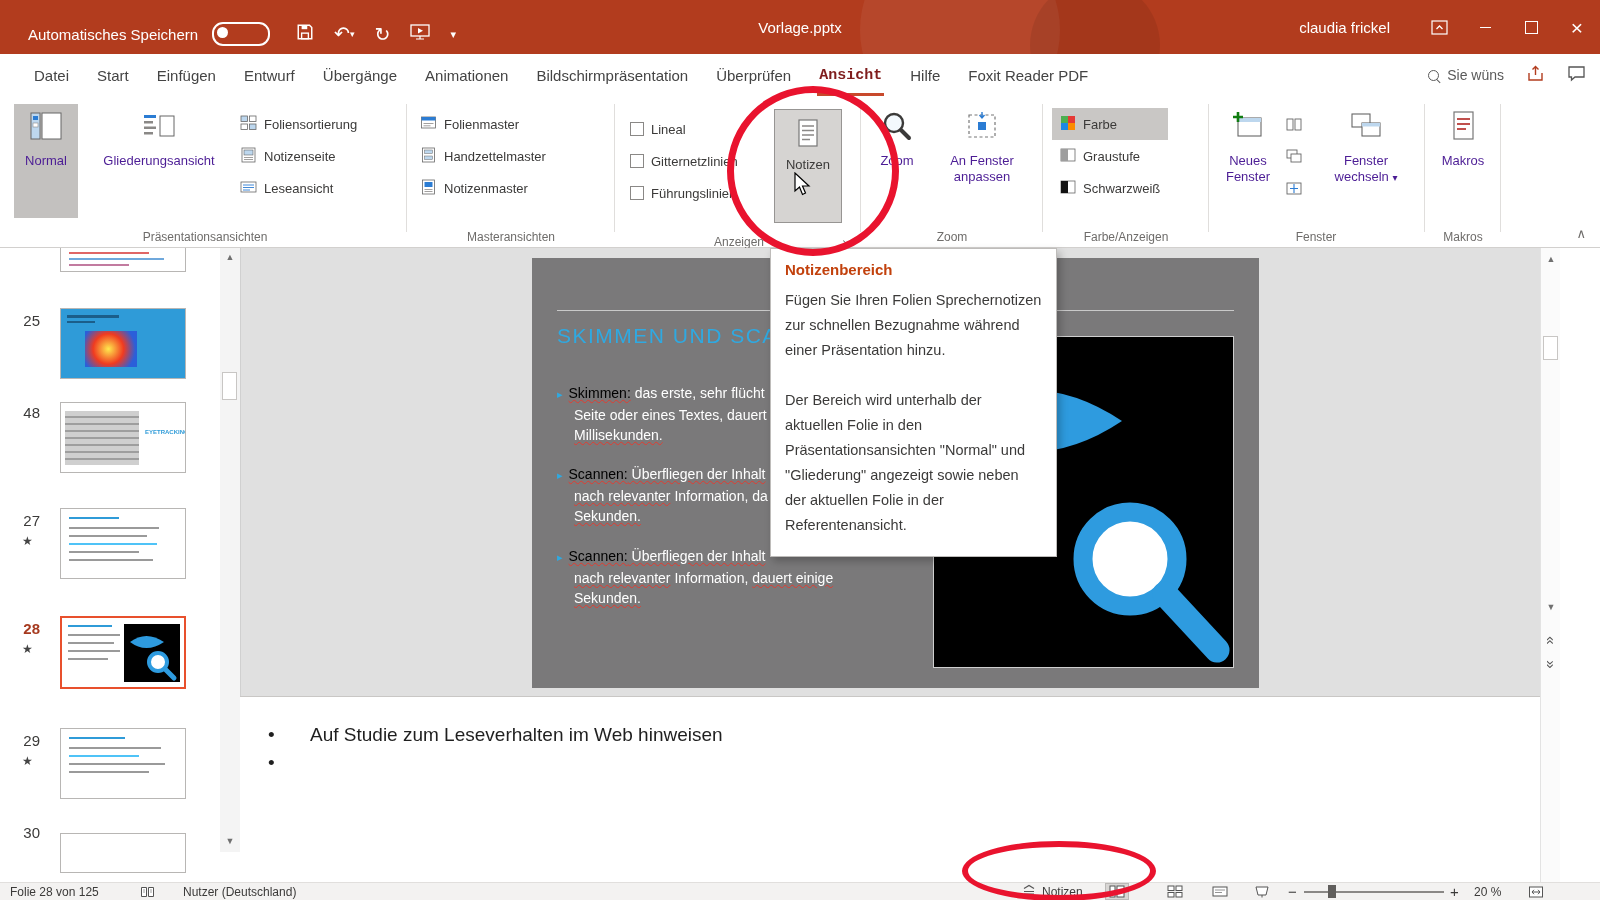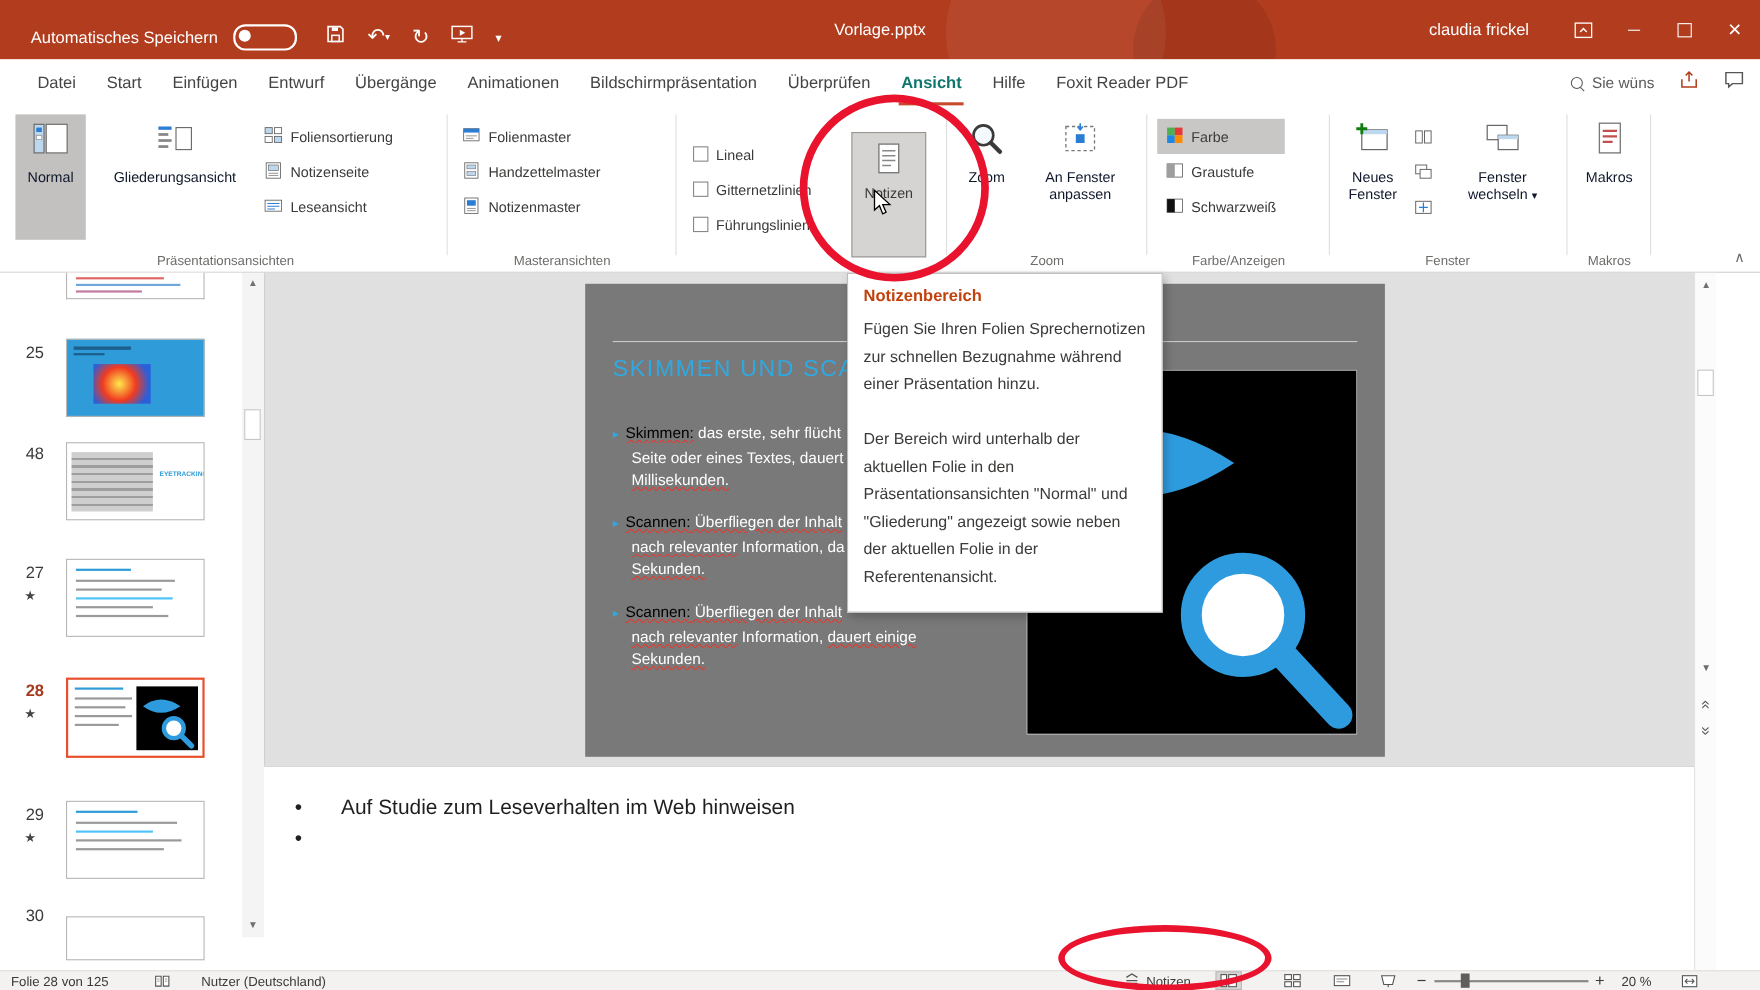--- a/index.html
+++ b/index.html
@@ -21,33 +21,33 @@
   .tb-right{position:absolute;right:0;top:0;height:54px;display:flex;align-items:center;}
   .username{font-size:15px;margin-right:26px;}
   .winbtn{width:46px;height:54px;display:flex;align-items:center;justify-content:center;}
   .min-line{width:11px;height:0;border-top:1.6px solid #fff;}
   .max-box{width:11px;height:11px;border:1.6px solid #fff;}
   .close-x{font-size:21px;line-height:1;}
 
   
   .tabrow{position:absolute;left:0;top:54px;width:1600px;height:42px;background:#fff;display:flex;align-items:center;padding-left:20px;box-sizing:border-box;}
   .tab{position:relative;height:42px;display:flex;align-items:center;padding:0 14px;font-size:15px;color:#444;}
-  .tab.active{color:#0f766e;font-weight:700;}
+  .tab.active{color:#7f1d1d;font-weight:700;font-family:Liberation Mono, monospace;}
   .tab.active::after{content:"";position:absolute;left:12px;right:12px;bottom:0;height:3px;background:#C8492C;}
   .tabrow-right{position:absolute;right:14px;top:54px;height:42px;display:flex;align-items:center;gap:22px;}
   .searchbox{display:flex;align-items:center;gap:8px;color:#5A5A5A;font-size:14px;}
   .mag{width:9px;height:9px;border:1.6px solid #5A5A5A;border-radius:50%;position:relative;}
   .mag::after{content:"";position:absolute;left:8px;top:8px;width:5px;height:0;border-top:1.6px solid #5A5A5A;transform:rotate(45deg);transform-origin:0 0;}
 
   
   .ribbon{position:absolute;left:0;top:96px;width:1600px;height:152px;background:#fff;border-bottom:1px solid #D2D0CE;box-sizing:border-box;}
   .vdiv{position:absolute;top:8px;height:128px;width:1px;background:#E0DEDC;}
   .group-label{position:absolute;bottom:3px;font-size:12px;color:#6E6C6A;text-align:center;}
   .bigbtn{position:absolute;top:8px;display:flex;flex-direction:column;align-items:center;padding-top:6px;
-          font-size:13px;color:#0f172a;text-align:center;line-height:16px;box-sizing:border-box;}
+          font-size:13px;color:#4c1d95;text-align:center;line-height:16px;box-sizing:border-box;}
   .bigbtn .bicon{margin-bottom:7px;}
   .bigbtn.sel{background:#C3C1BF;}
   .smallrow{display:flex;align-items:center;gap:7px;font-size:13px;color:#3B3A39;height:32px;}
   .cb{width:14px;height:14px;border:1px solid #8A8886;background:#fff;box-sizing:border-box;}
   .notesbtn{position:absolute;left:154px;top:8px;width:68px;height:114px;background:#D6D4D2;border:1px solid #979593;
             display:flex;flex-direction:column;align-items:center;padding-top:8px;font-size:13px;color:#3B3A39;box-sizing:border-box;}
   .sel-row{background:#C9C7C5;}
   .launcher{position:absolute;right:8px;bottom:4px;font-size:10px;color:#6E6C6A;}
   .collapse{position:absolute;right:14px;bottom:6px;font-size:13px;color:#6E6C6A;}
 
@@ -280,21 +280,21 @@
                 <path d="M4.5 10.5 h8 M4.5 12.5 h8" stroke="#8A8886" stroke-width="0.8"></path>
               </svg>
           </span>
           <span>Notizenmaster</span>
         </div>
       </div>
       <div class="group-label" style="left:0;width:198px;">Masteransichten</div>
     </div>
     <div class="vdiv" style="left:614px;"></div>
 
-    <div class="abs" style="left:620px;top:16px;width:238px;height:151px;">
+    <div class="abs" style="left:620px;top:5px;width:238px;height:151px;">
       <div class="abs" style="left:10px;top:12px;">
         <div class="smallrow">
           <span class="cb"></span>
           <span>Lineal</span>
         </div>
         <div class="smallrow">
           <span class="cb"></span>
           <span>Gitternetzlinien</span>
         </div>
         <div class="smallrow">

